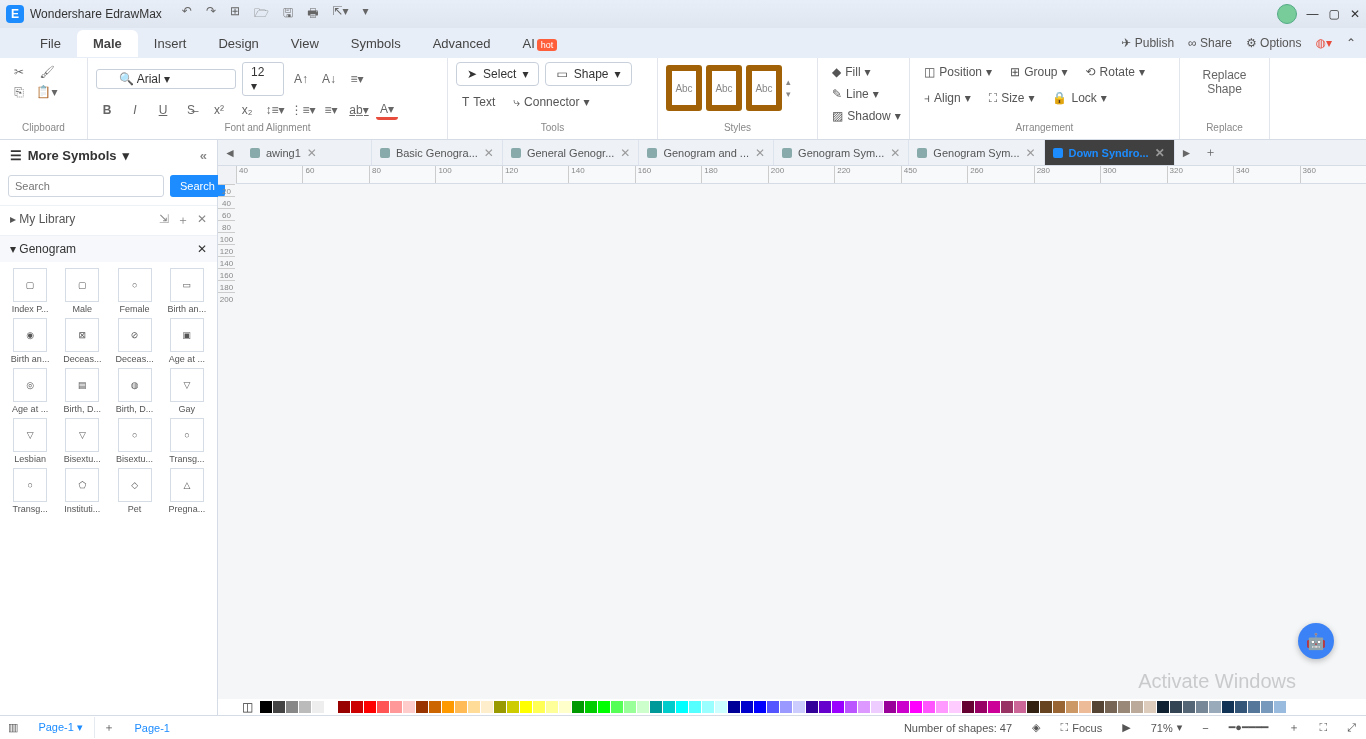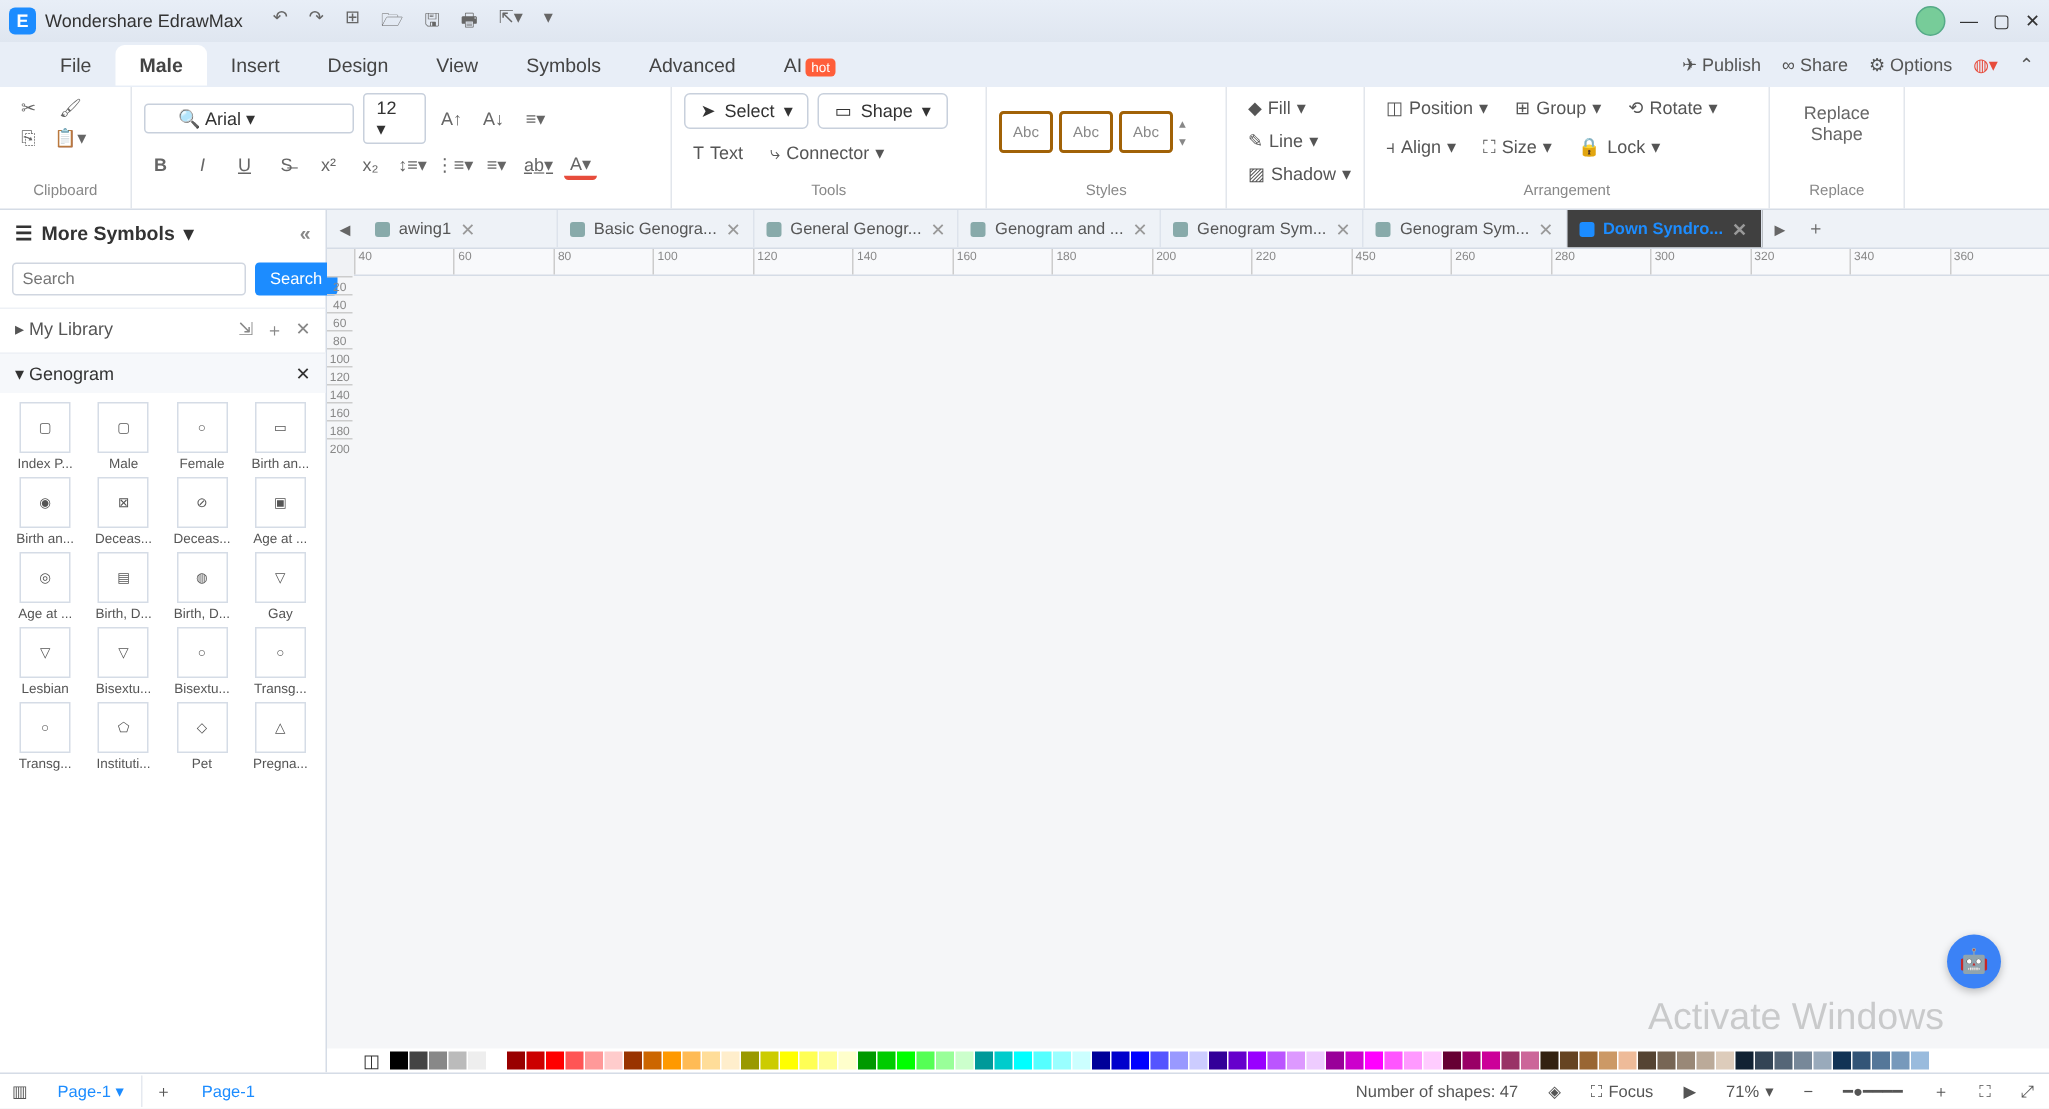--- a/index.html
+++ b/index.html
@@ -24,21 +24,21 @@
 
 .ribbon { height:82px; background:#fff; border-bottom:1px solid #d5dce6; display:flex; }
 .ribbon-group { border-right:1px solid #e2e6ec; padding:4px 8px; display:flex; flex-direction:column; justify-content:space-between; }
 .ribbon-group .group-label { font-size:10px; color:#888; text-align:center; padding-bottom:2px; }
 .ribbon-row { display:flex; gap:6px; align-items:center; }
 .ribbon-btn { padding:3px 6px; border-radius:3px; color:#555; display:flex; align-items:center; gap:4px; font-size:12px; }
 .font-select { border:1px solid #c8d0dc; border-radius:3px; padding:2px 20px 2px 22px; background:#fff; width:140px; position:relative; font-size:12px; }
 .font-size { border:1px solid #c8d0dc; border-radius:3px; padding:2px 16px 2px 8px; width:42px; font-size:12px; }
 .icon-btn { width:22px; height:20px; display:flex; align-items:center; justify-content:center; color:#666; border-radius:3px; }
 .big-btn { display:flex; align-items:center; gap:6px; padding:4px 10px; border:1px solid #c8d0dc; border-radius:4px; background:#fff; font-size:12px; }
-.style-box { width:36px; height:28px; border:2px solid #a16207; border-radius:3px; display:flex; align-items:center; justify-content:center; font-size:10px; color:#888; }
+.style-box { width:36px; height:46px; border:6px solid #a16207; border-radius:3px; display:flex; align-items:center; justify-content:center; font-size:10px; color:#888; }
 
 
 .doctabs { height:26px; background:#eef2f7; display:flex; align-items:center; border-bottom:1px solid #d5dce6; margin-left:218px; overflow:hidden; }
 .doctab { display:flex; align-items:center; gap:6px; padding:0 8px; height:100%; border-right:1px solid #dde3ec; font-size:11px; color:#555; min-width:130px; max-width:160px; }
 .doctab.active { background:#404040; color:#1c8cff; font-weight:bold; }
 .doctab .close { color:#999; font-size:12px; }
 .doctab .docicon { width:10px; height:10px; background:#8aa; border-radius:2px; }
 .leftpanel { width:218px; background:#fff; border-right:1px solid #d5dce6; display:flex; flex-direction:column; position:absolute; top:140px; left:0; bottom:24px; }
 .leftpanel .header { display:flex; align-items:center; padding:8px 10px; font-weight:bold; font-size:13px; gap:6px; }
 .leftpanel .collapse { margin-left:auto; color:#888; }
@@ -61,21 +61,21 @@
 .canvas { position:absolute; left:18px; top:18px; right:0; bottom:0; background:#e9ecf0; overflow:hidden; }
 
 
 .statusbar { position:absolute; bottom:0; left:0; right:0; height:24px; background:#fff; border-top:1px solid #d5dce6; display:flex; align-items:center; font-size:11px; color:#555; }
 .pagetab { padding:4px 12px; color:#1c8cff; border-right:1px solid #e5e9f0; }
 .statusbar .spacer { flex:1; }
 .statusbar .stat { padding:0 10px; display:flex; align-items:center; gap:4px; }
 .color-strip { position:absolute; bottom:24px; height:16px; left:218px; right:0; background:#fff; display:flex; align-items:center; padding-left:24px; gap:1px; }
 .color-strip .sw { width:12px; height:12px; }
 
-.watermark { position:absolute; right:70px; bottom:46px; color:rgba(120,120,120,0.35); font-size:25px; }
+.watermark { position:absolute; right:70px; bottom:46px; color:rgba(120,120,120,0.35); font-size:20px; }
 
 
 .ai-bubble { position:absolute; right:32px; bottom:80px; width:36px; height:36px; border-radius:50%; background:#3b82f6; box-shadow:0 2px 6px rgba(0,0,0,0.25); display:flex; align-items:center; justify-content:center; color:#fff; font-size:16px; }
 </style>
 </head>
 <body>
 
 <div class="titlebar">
   <div class="logo">E</div>
   <div class="title">Wondershare EdrawMax</div>
@@ -152,20 +152,21 @@
         <span class="icon-btn">S̶</span>
         <span class="icon-btn">x²</span>
         <span class="icon-btn">x₂</span>
         <span class="icon-btn">↕≡▾</span>
         <span class="icon-btn">⋮≡▾</span>
         <span class="icon-btn">≡▾</span>
         <span class="icon-btn" style="text-decoration:underline">ab̲▾</span>
         <span class="icon-btn" style="border-bottom:3px solid #e74c3c">A▾</span>
       </div>
     </div>
+    <div class="group-label">Font and Alignment</div>
   </div>
   <div class="ribbon-group" style="width:210px">
     <div>
       <div class="ribbon-row" style="margin-bottom:6px">
         <div class="big-btn">➤ <span>Select</span> ▾</div>
         <div class="big-btn">▭ <span>Shape</span> ▾</div>
       </div>
       <div class="ribbon-row">
         <div class="ribbon-btn">T <span>Text</span></div>
         <div class="ribbon-btn">⤷ <span>Connector</span> ▾</div>

